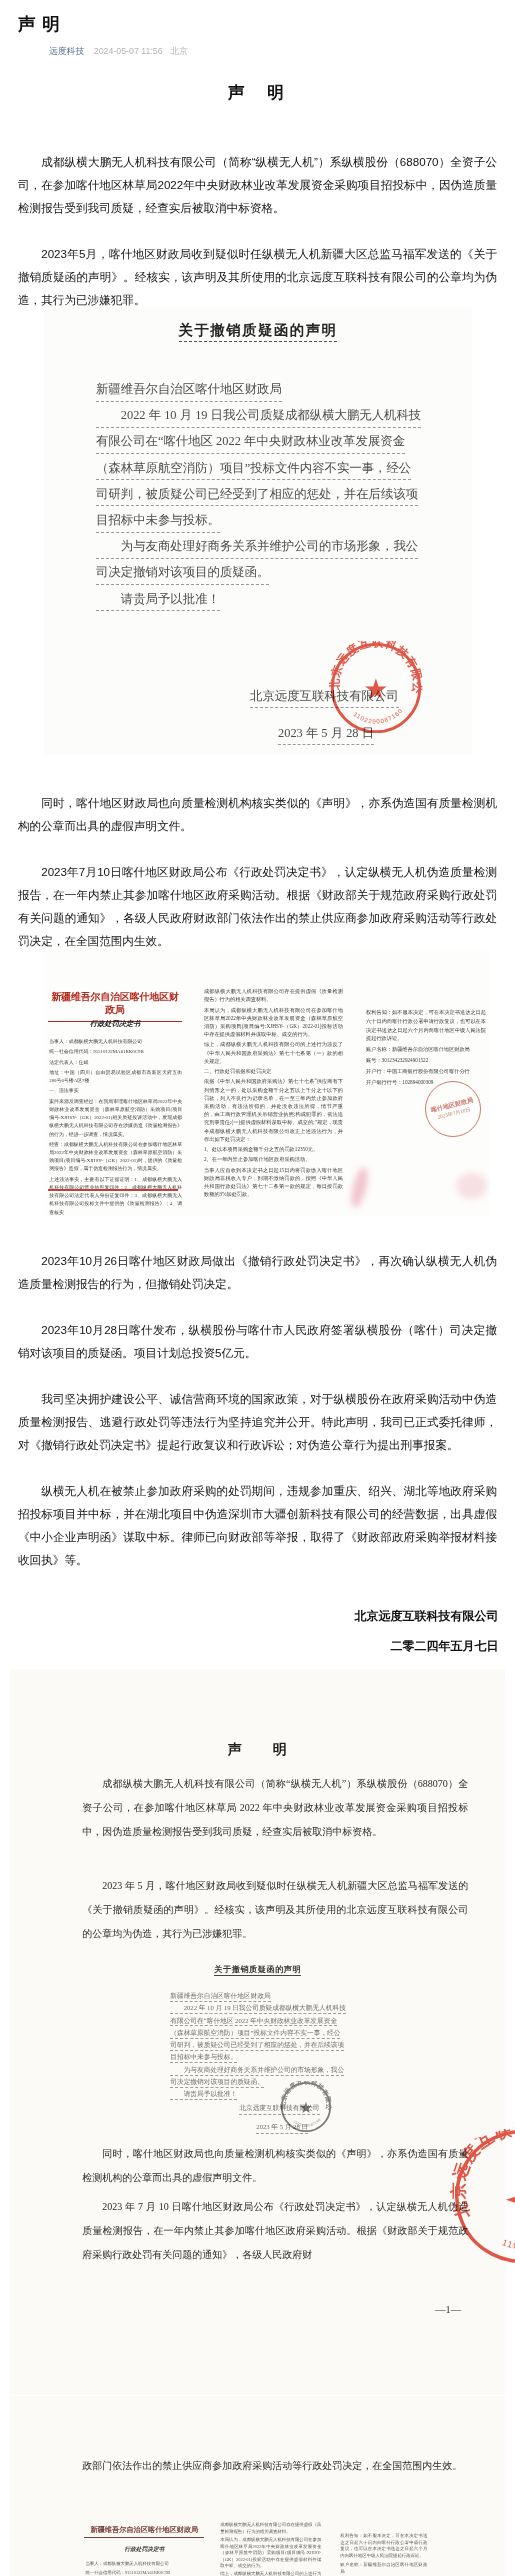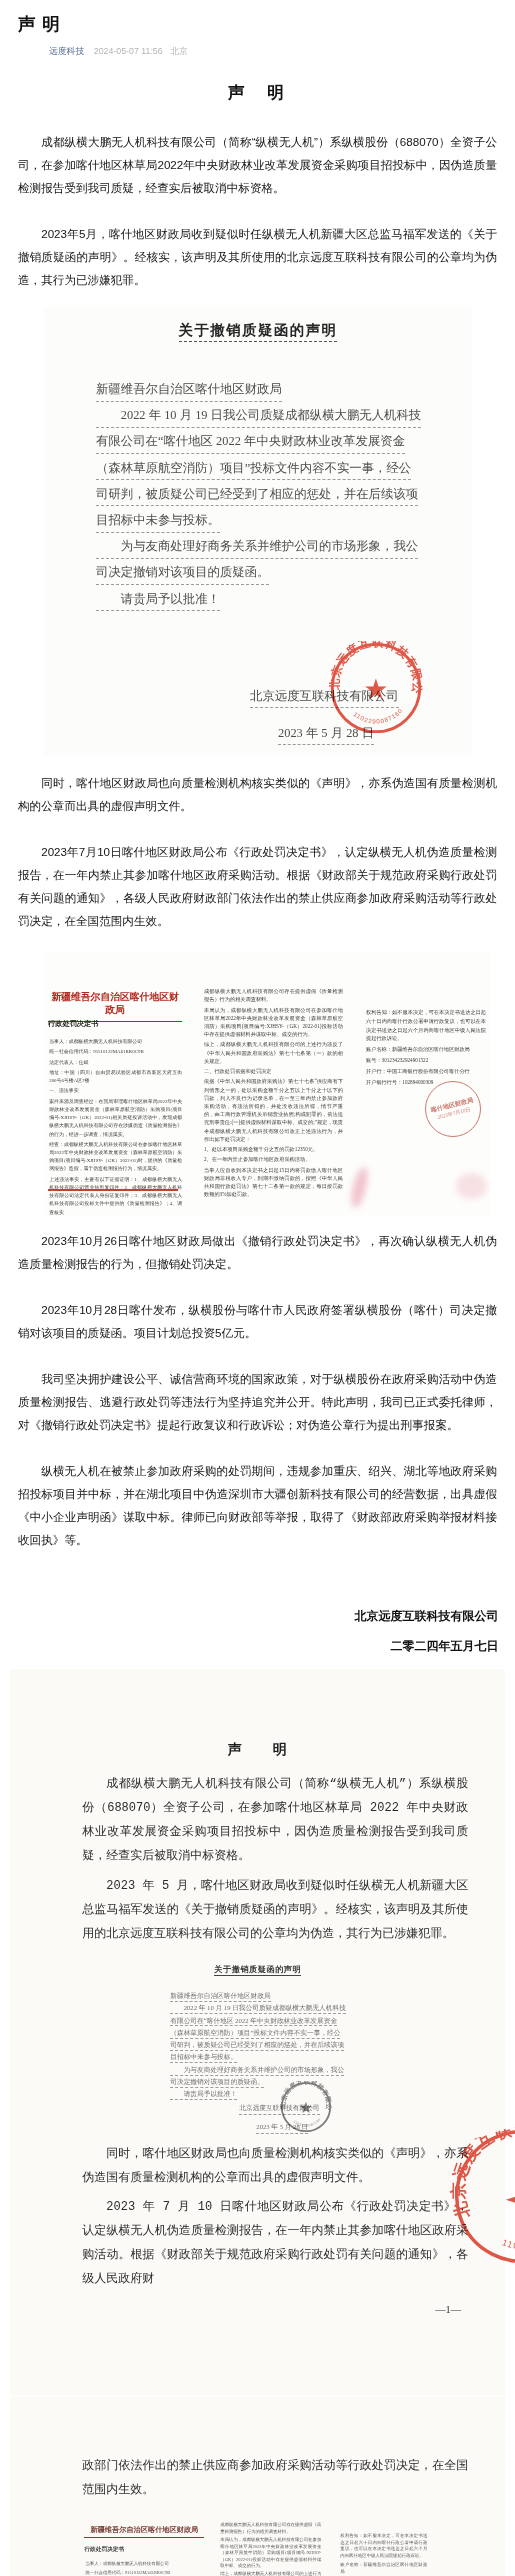--- a/index.html
+++ b/index.html
@@ -1,18 +1,18 @@
 <!DOCTYPE html>
 <html style="font-size:8.2px"><head>
 <meta charset="utf-8">
 <style>
   html,body{margin:0;padding:0;background:#ffffff;}
   .page{position:relative;width:515px;height:3903px;background:#ffffff;overflow:hidden;
         font-family:"Liberation Sans",sans-serif;color:#141414;}
-  .abs{position:absolute;}
+  .abs{position:absolute;margin-top:20px;}
   
   .h-title{position:absolute;left:18px;top:12.4px;margin:0;font-size:17.5px;font-weight:650;color:#111;letter-spacing:1px;}
   .meta{position:absolute;left:18px;top:46px;font-size:8.8px;}
   .meta .account{color:#576b95;margin-right:7.2px;margin-left:31px;}
   .meta .dim{color:#b4b4b4;margin-right:5.2px;text-align:center;}
   
   .art-title{position:absolute;left:0;top:82px;width:515px;margin:0;text-align:center;
              font-size:16.5px;font-weight:700;color:#101010;letter-spacing:3.1px;}
   .artblock{left:18px;width:479px;}
   .art-p{margin:0 0 23px 0;font-size:11.6px;line-height:23px;color:#151515;text-align:justify;text-indent:2em;}
@@ -31,31 +31,31 @@
                font-size:12.4px;color:#4c4c4c;border-bottom:0.5px dashed #9a9a9a;padding-bottom:2.1px;}
   
   .seal{position:absolute;opacity:.85;mix-blend-mode:multiply;}
   .seal svg{display:block;}
   .edge-clip{position:absolute;overflow:hidden;}
   
   .pdoc{position:absolute;background:#fdfdfc;}
   .pdoc .col{position:absolute;font-family:"Liberation Serif",serif;text-align:justify;color:#3a3a3a;}
   .pdoc .col p{margin:0 0 2.1px 0;}
   .pdoc-agency{position:absolute;text-align:center;font-family:"Liberation Serif",serif;font-weight:700;}
-  .pdoc-dtitle{position:absolute;text-align:left;font-family:"Liberation Serif",serif;font-weight:700;color:#222;}
+  .pdoc-dtitle{position:absolute;text-align:center;font-family:"Liberation Serif",serif;font-weight:700;color:#222;font-style:italic;}
   .redline{position:absolute;background:#c24034;}
   .kashi-seal{position:absolute;border-radius:50%;opacity:.8;mix-blend-mode:multiply;}
   .kashi-seal .in{width:100%;height:100%;border-radius:50%;display:flex;flex-direction:column;align-items:center;
                   justify-content:center;transform:rotate(-14deg);font-family:"Liberation Serif",serif;}
   .smudge{position:absolute;border-radius:50%;filter:blur(3.1px);}
   
   .scanpage{position:absolute;left:10.3px;width:495px;background:#fbfaf7;}
   .scan-title{position:absolute;width:495px;text-align:center;font-family:"Liberation Serif",serif;
               font-size:14px;font-weight:700;color:#1e1e1e;letter-spacing:1px;}
-  .scan-p{position:absolute;left:72px;width:386px;font-family:Liberation Mono, monospace;font-size:12px;
+  .scan-p{position:absolute;left:72px;width:386px;font-family:Liberation Serif, serif;font-size:10px;
           line-height:24px;color:#2b2b2b;text-align:justify;text-indent:2em;}
   .noind{text-indent:0;}
   .scan-lttitle{position:absolute;width:495px;text-align:center;}
   .scan-lttitle span{font-family:"Liberation Serif",serif;font-size:8.2px;font-weight:700;color:#3a3a3a;
                      border-bottom:0.5px solid #444;padding-bottom:1px;letter-spacing:0.5px;}
   .scan-letter{position:absolute;}
   .scan-letter .ln{display:table;white-space:pre;font-family:"Liberation Serif",serif;font-size:6.7px;
                    line-height:9.8px;color:#6e6e6e;border-bottom:0.5px dashed #9d9d9d;margin-bottom:1.5px;}
   .scan-sm{position:absolute;display:table;white-space:pre;font-family:"Liberation Serif",serif;font-size:6.7px;
            color:#6e6e6e;border-bottom:0.5px dashed #9d9d9d;padding-bottom:1px;}

